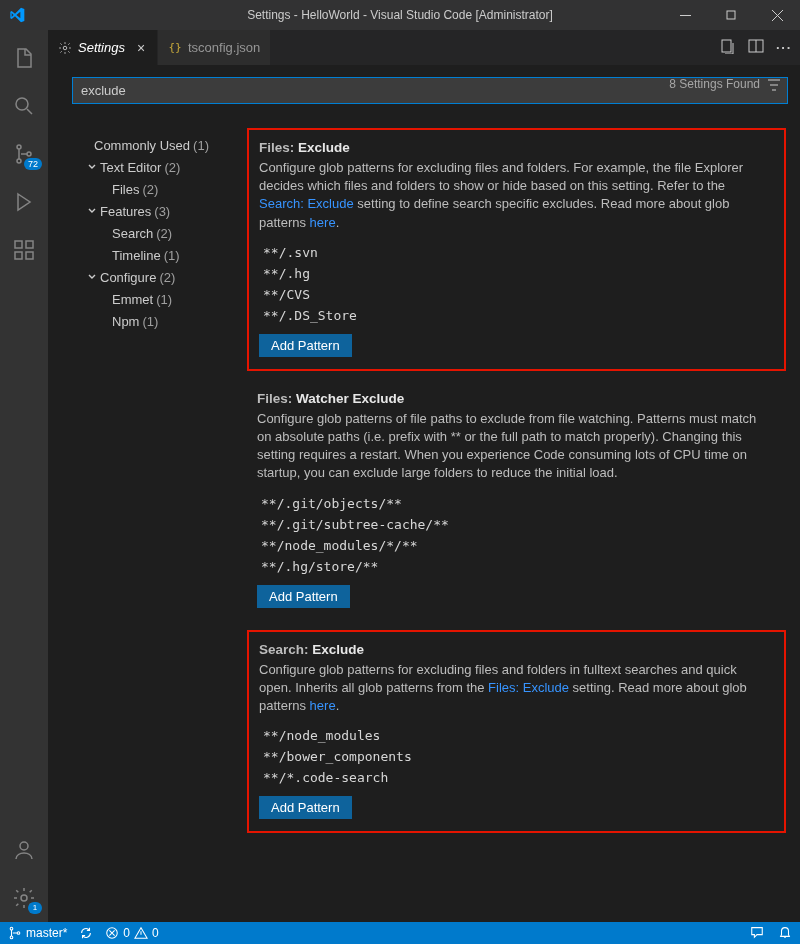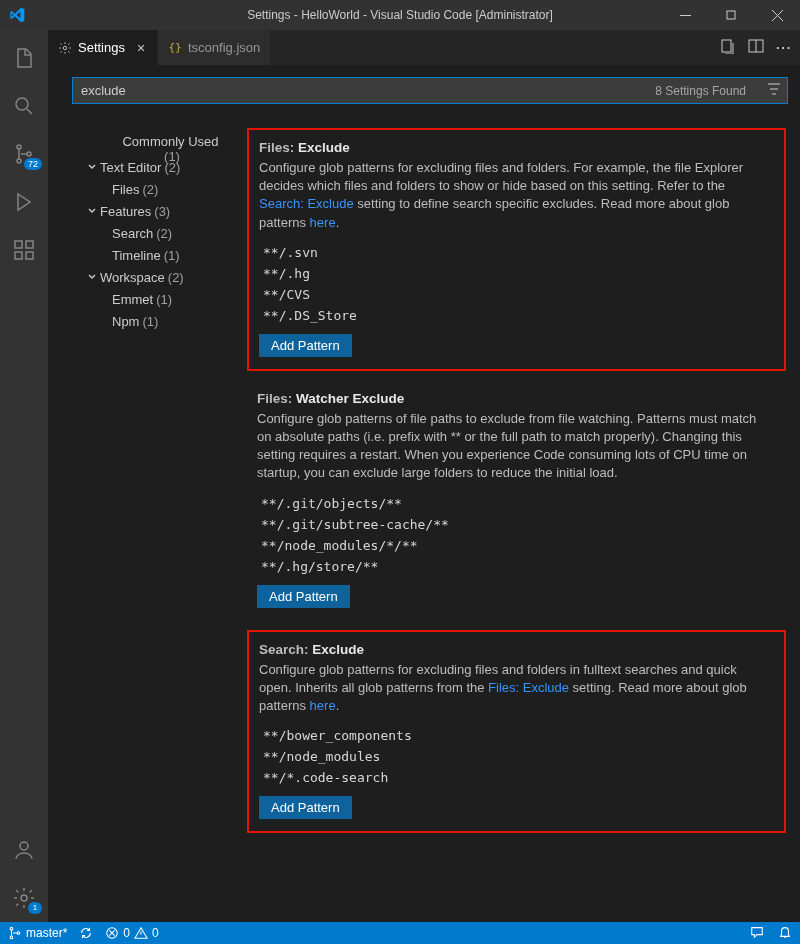--- a/index.html
+++ b/index.html
@@ -27,44 +27,44 @@
 
   
   .tabrow { height:35px; background:#252526; display:flex; align-items:stretch; }
   .tab { display:flex; align-items:center; padding:0 10px; gap:6px; color:#969696; background:#2d2d2d; border-right:1px solid #252526; font-size:13px; min-width:110px; }
   .tab.active { background:#1e1e1e; color:#fff; }
   .tab .ico { width:14px; height:14px; display:flex; align-items:center; justify-content:center; font-family:monospace; font-size:11px; }
   .tab .ts { color:#3178c6; font-weight:bold; font-size:10px; }
   .tab .settings-ico svg { width:14px; height:14px; }
   .tab .json { color:#c7a93b; font-size:11px; }
   .tab .close { margin-left:6px; color:#ccc; font-size:14px; }
-  .tab.active .label { }
+  .tab.active .label { font-style:italic; }
   .tabrow .right { margin-left:auto; display:flex; align-items:center; padding-right:8px; gap:12px; color:#ccc; }
   .tabrow .right svg { width:16px; height:16px; }
 
   
   .settings-area { flex:1; display:flex; flex-direction:column; padding:12px 12px 0 24px; min-height:0; }
   .search-wrap { position:relative; margin-bottom:14px; }
   .search-input { width:100%; background:#3c3c3c; border:1px solid #007fd4; color:#ccc; padding:4px 150px 4px 8px; height:27px; font-size:13px; outline:none; }
-  .search-right { position:absolute; right:6px; top:0; height:27px; display:flex; align-items:center; gap:20px; color:#a6a6a6; font-size:12px; }
+  .search-right { position:absolute; right:6px; top:0; height:27px; display:flex; gap:6px; color:#a6a6a6; font-size:12px; }
   .filter-ico svg { width:16px; height:16px; }
 
   .scope-row { display:flex; align-items:center; border-bottom:1px solid #3c3c3c; }
   .scope-tabs { display:flex; gap:0; }
   .scope-tab { padding:6px 2px 8px; margin-right:24px; color:#a6a6a6; font-size:13px; }
   .scope-tab.active { color:#fff; border-bottom:1px solid #fff; margin-bottom:-1px; }
   .sync-btn { margin-left:auto; background:#0e639c; color:#fff; border:1px solid #007acc; padding:3px 10px; font-size:13px; }
 
   .settings-body { flex:1; display:flex; min-height:0; padding-top:10px; }
   .tree { width:175px; padding-top:6px; font-size:13px; color:#ccc; }
   .tree-row { display:flex; align-items:center; height:22px; padding-left:12px; }
   .tree-row .chev { width:16px; display:inline-flex; justify-content:center; }
   .tree-row .chev svg { width:12px; height:12px; }
   .tree-row.sub { padding-left:40px; }
-  .tree-row.head { padding-left:22px;flex-direction:column; }
+  .tree-row.head { padding-left:22px; }
   .tree-row .cnt { color:#a0a0a0; margin-left:3px; }
 
   .settings-list { flex:1; overflow:hidden; padding-right:2px; }
   .setting { padding:10px 18px 12px 10px; margin-bottom:10px; }
   .setting.highlight { border:2px solid #e51400; }
   .s-title { font-size:13.5px; margin-bottom:4px; }
   .s-title .cat { color:#bdbdbd; font-weight:600; }
   .s-title .name { color:#e7e7e7; font-weight:700; }
   .s-desc { color:#bdbdbd; font-size:13px; line-height:1.4; margin-bottom:10px; }
   .s-desc .lnk { color:#3794ff; }
@@ -240,21 +240,21 @@
               <div class="tree-row sub">
                 <span>Timeline</span>
                 <span class="cnt"> (1)</span>
               </div>
               <div class="tree-row ">
                 <span class="chev">
                   <svg viewBox="0 0 12 12">
                     <path d="M3 4l3 3 3-3" fill="none" stroke="#ccc" stroke-width="1.4"></path>
                   </svg>
                 </span>
-                <span>Workspace</span>
+                <span>Configure</span>
                 <span class="cnt"> (2)</span>
               </div>
               <div class="tree-row sub">
                 <span>Emmet</span>
                 <span class="cnt"> (1)</span>
               </div>
               <div class="tree-row sub">
                 <span>Npm</span>
                 <span class="cnt"> (1)</span>
               </div>
@@ -266,22 +266,22 @@
                   <div class="pattern-row">**/CVS</div>
                   <div class="pattern-row">**/.DS_Store</div>
                 </div><div class="add-btn">Add Pattern</div></div>
               <div class="setting"><div class="s-title"><span class="cat">Files: </span><span class="name">Watcher Exclude</span></div><div class="s-desc">Configure glob patterns of file paths to exclude from file watching. Patterns must match on absolute paths (i.e. prefix with ** or the full path to match properly). Changing this setting requires a restart. When you experience Code consuming lots of CPU time on startup, you can exclude large folders to reduce the initial load.</div><div class="patterns">
                   <div class="pattern-row">**/.git/objects/**</div>
                   <div class="pattern-row">**/.git/subtree-cache/**</div>
                   <div class="pattern-row">**/node_modules/*/**</div>
                   <div class="pattern-row">**/.hg/store/**</div>
                 </div><div class="add-btn">Add Pattern</div></div>
               <div class="setting highlight"><div class="s-title"><span class="cat">Search: </span><span class="name">Exclude</span></div><div class="s-desc">Configure glob patterns for excluding files and folders in fulltext searches and quick open. Inherits all glob patterns from the <span class="lnk">Files: Exclude</span> setting. Read more about glob patterns <span class="lnk">here</span>.</div><div class="patterns">
+                  <div class="pattern-row">**/node_modules</div>
                   <div class="pattern-row">**/bower_components</div>
-                  <div class="pattern-row">**/node_modules</div>
                   <div class="pattern-row">**/*.code-search</div>
                 </div><div class="add-btn">Add Pattern</div></div>
             </div>
         </div>
       </div>
     </div>
   </div>
 
   <div class="status">
     <div class="seg">

